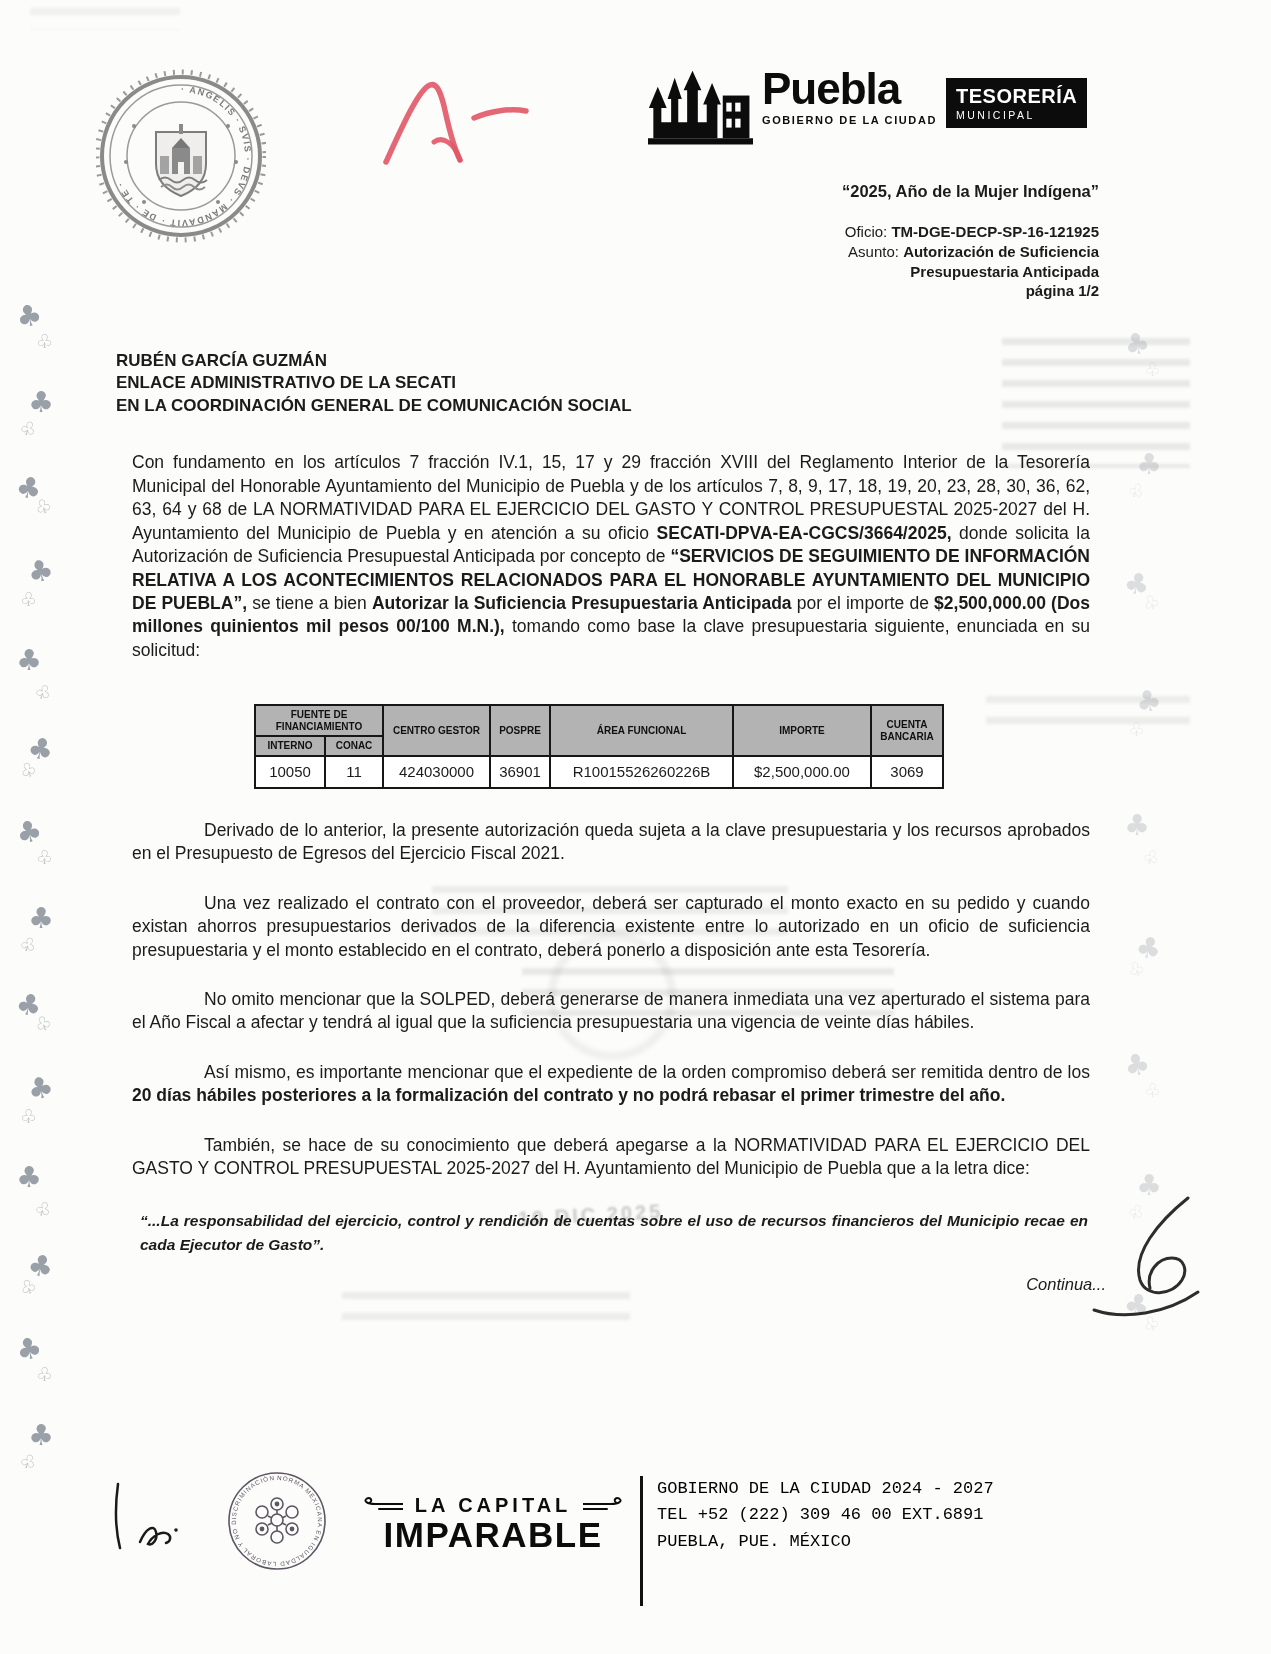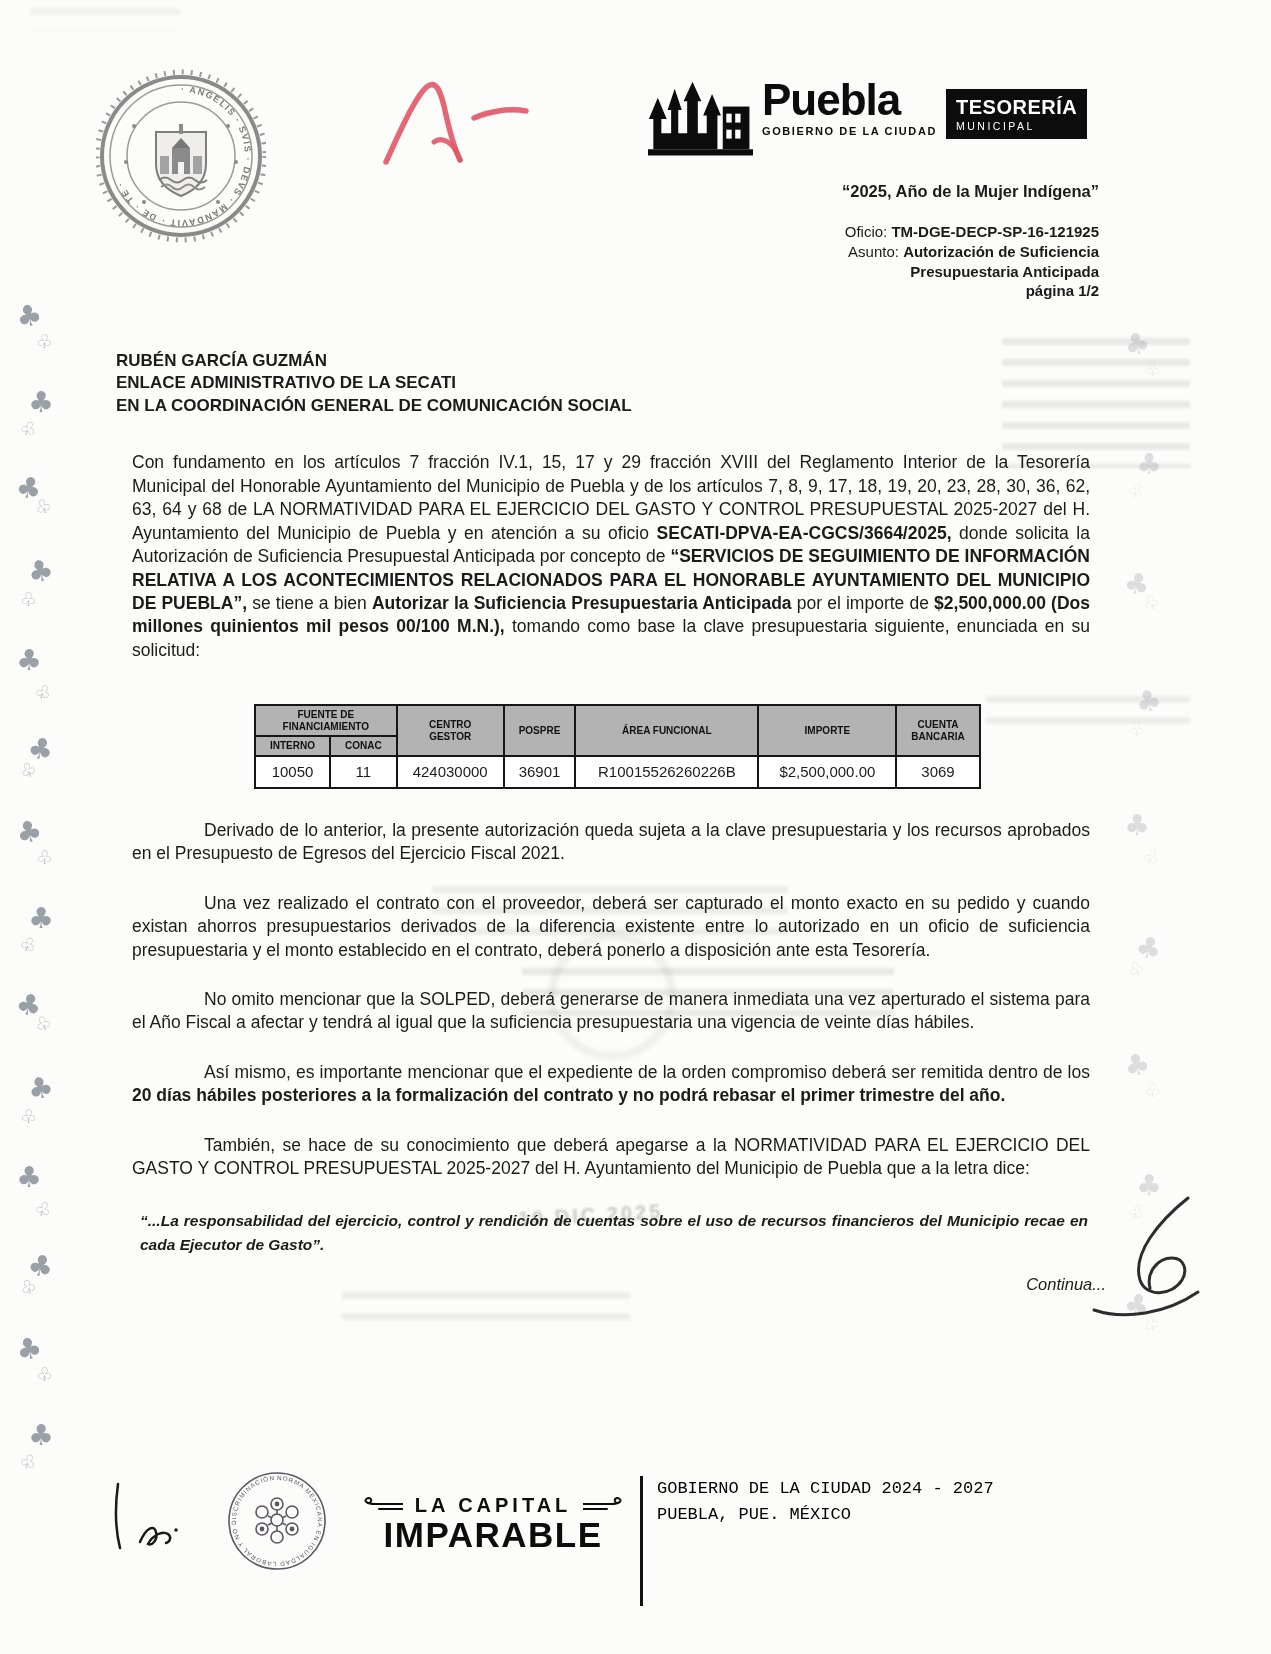--- a/index.html
+++ b/index.html
@@ -4,42 +4,42 @@
 <style>
   *{box-sizing:border-box}
   html,body{margin:0;padding:0;background:#d8d8d8}
   body{display:flex;justify-content:center}
   .page{position:relative;width:1271px;height:1654px;background:#fcfcfa;overflow:hidden;
         font-family:"Liberation Sans",sans-serif;color:#1b1b1b}
 
   
   .seal{position:absolute;left:96px;top:66px}
   .red-scribble{position:absolute;left:378px;top:76px}
-  .brand{position:absolute;left:648px;top:75px;display:flex;align-items:flex-start;gap:9px}
+  .brand{position:absolute;left:648px;top:64px;display:flex;align-items:flex-start;gap:9px}
   .brand-textcol{display:flex;flex-direction:column;margin-top:4px}
   .brand-name{font-size:44px;font-weight:bold;letter-spacing:-1px;line-height:.95;color:#0c0c0c}
   .brand-sub{font-size:11px;font-weight:bold;letter-spacing:1.6px;margin-top:4px;color:#0c0c0c}
   .brand-box{background:#0c0c0c;color:#fff;padding:8px 10px 7px;margin-top:14px;min-width:140px}
   .brand-box-l1{font-size:20px;font-weight:bold;letter-spacing:.5px;line-height:1}
   .brand-box-l2{font-size:10.5px;letter-spacing:2.5px;margin-top:3px}
   .motto{position:absolute;top:182px;right:172px;font-weight:bold;font-size:16.5px}
   .oficio-block{position:absolute;top:222px;right:172px;text-align:right;font-size:15px;line-height:1.32}
 
   
   .doc-body{position:absolute;left:116px;top:350px;width:990px;font-size:17.5px;line-height:1.34;text-align:justify}
   .recipient{font-weight:bold;font-size:17px;line-height:1.32;text-align:left}
   .recipient .sp{letter-spacing:4px}
   .para{margin:16px}
   .p1{margin-top:34px}
   .indent{text-indent:72px}
   .m30{margin-top:30px}.m26{margin-top:26px}
   .table-wrap{margin-top:42px;margin-left:138px}
   table.clave{border-collapse:collapse;table-layout:fixed}
   table.clave th,table.clave td{border:2px solid #161616;text-align:center;vertical-align:middle}
-  table.clave th{background:#b3b3b3;font-size:10px;font-weight:bold;line-height:1.15;padding:3px 14px;color:#101010}
+  table.clave th{background:#b3b3b3;font-size:10px;font-weight:bold;line-height:1.15;padding:3px 0;color:#101010}
   table.clave td{font-size:15px;padding:5px 3px;background:#fff}
   .quote{margin-top:28px;margin-left:24px;margin-right:18px;font-size:15.5px;font-weight:bold;font-style:italic;line-height:1.55}
   .continua{margin-top:14px;text-align:right;font-style:italic;font-size:16.5px;font-weight:500}
 
   
   .club-strip{position:absolute;display:flex;flex-direction:column;justify-content:space-between;pointer-events:none}
   .club-strip.left{left:16px;top:302px;height:1168px;width:64px}
   .club-strip.right{left:1124px;top:330px;height:1010px;width:58px;opacity:.33}
   .club-cell{display:flex;flex-direction:column;align-items:flex-start;gap:1px}
   .club{font-family:"DejaVu Sans",sans-serif;color:#89909a;line-height:1;display:inline-block}
@@ -353,17 +353,18 @@
           <path d="M42 8 H14 C6 8 2 5 6 2.5 C9 1 12 4 9 6.5 M42 13 H18" stroke="#0c0c0c" stroke-width="2" fill="none" stroke-linecap="round"></path>
         </svg>
       </div>
       <div class="capital-l2">IMPARABLE</div>
     </div>
 
     <div class="footer-divider"></div>
 
     <div class="address">
       <div>GOBIERNO DE LA CIUDAD 2024 - 2027</div>
+      <div>TEL +52 (222) 309 46 00 EXT.6891</div>
       <div>PUEBLA, PUE. MÉXICO</div>
     </div>
   </div>
 
 </div>
 
 </body></html>

